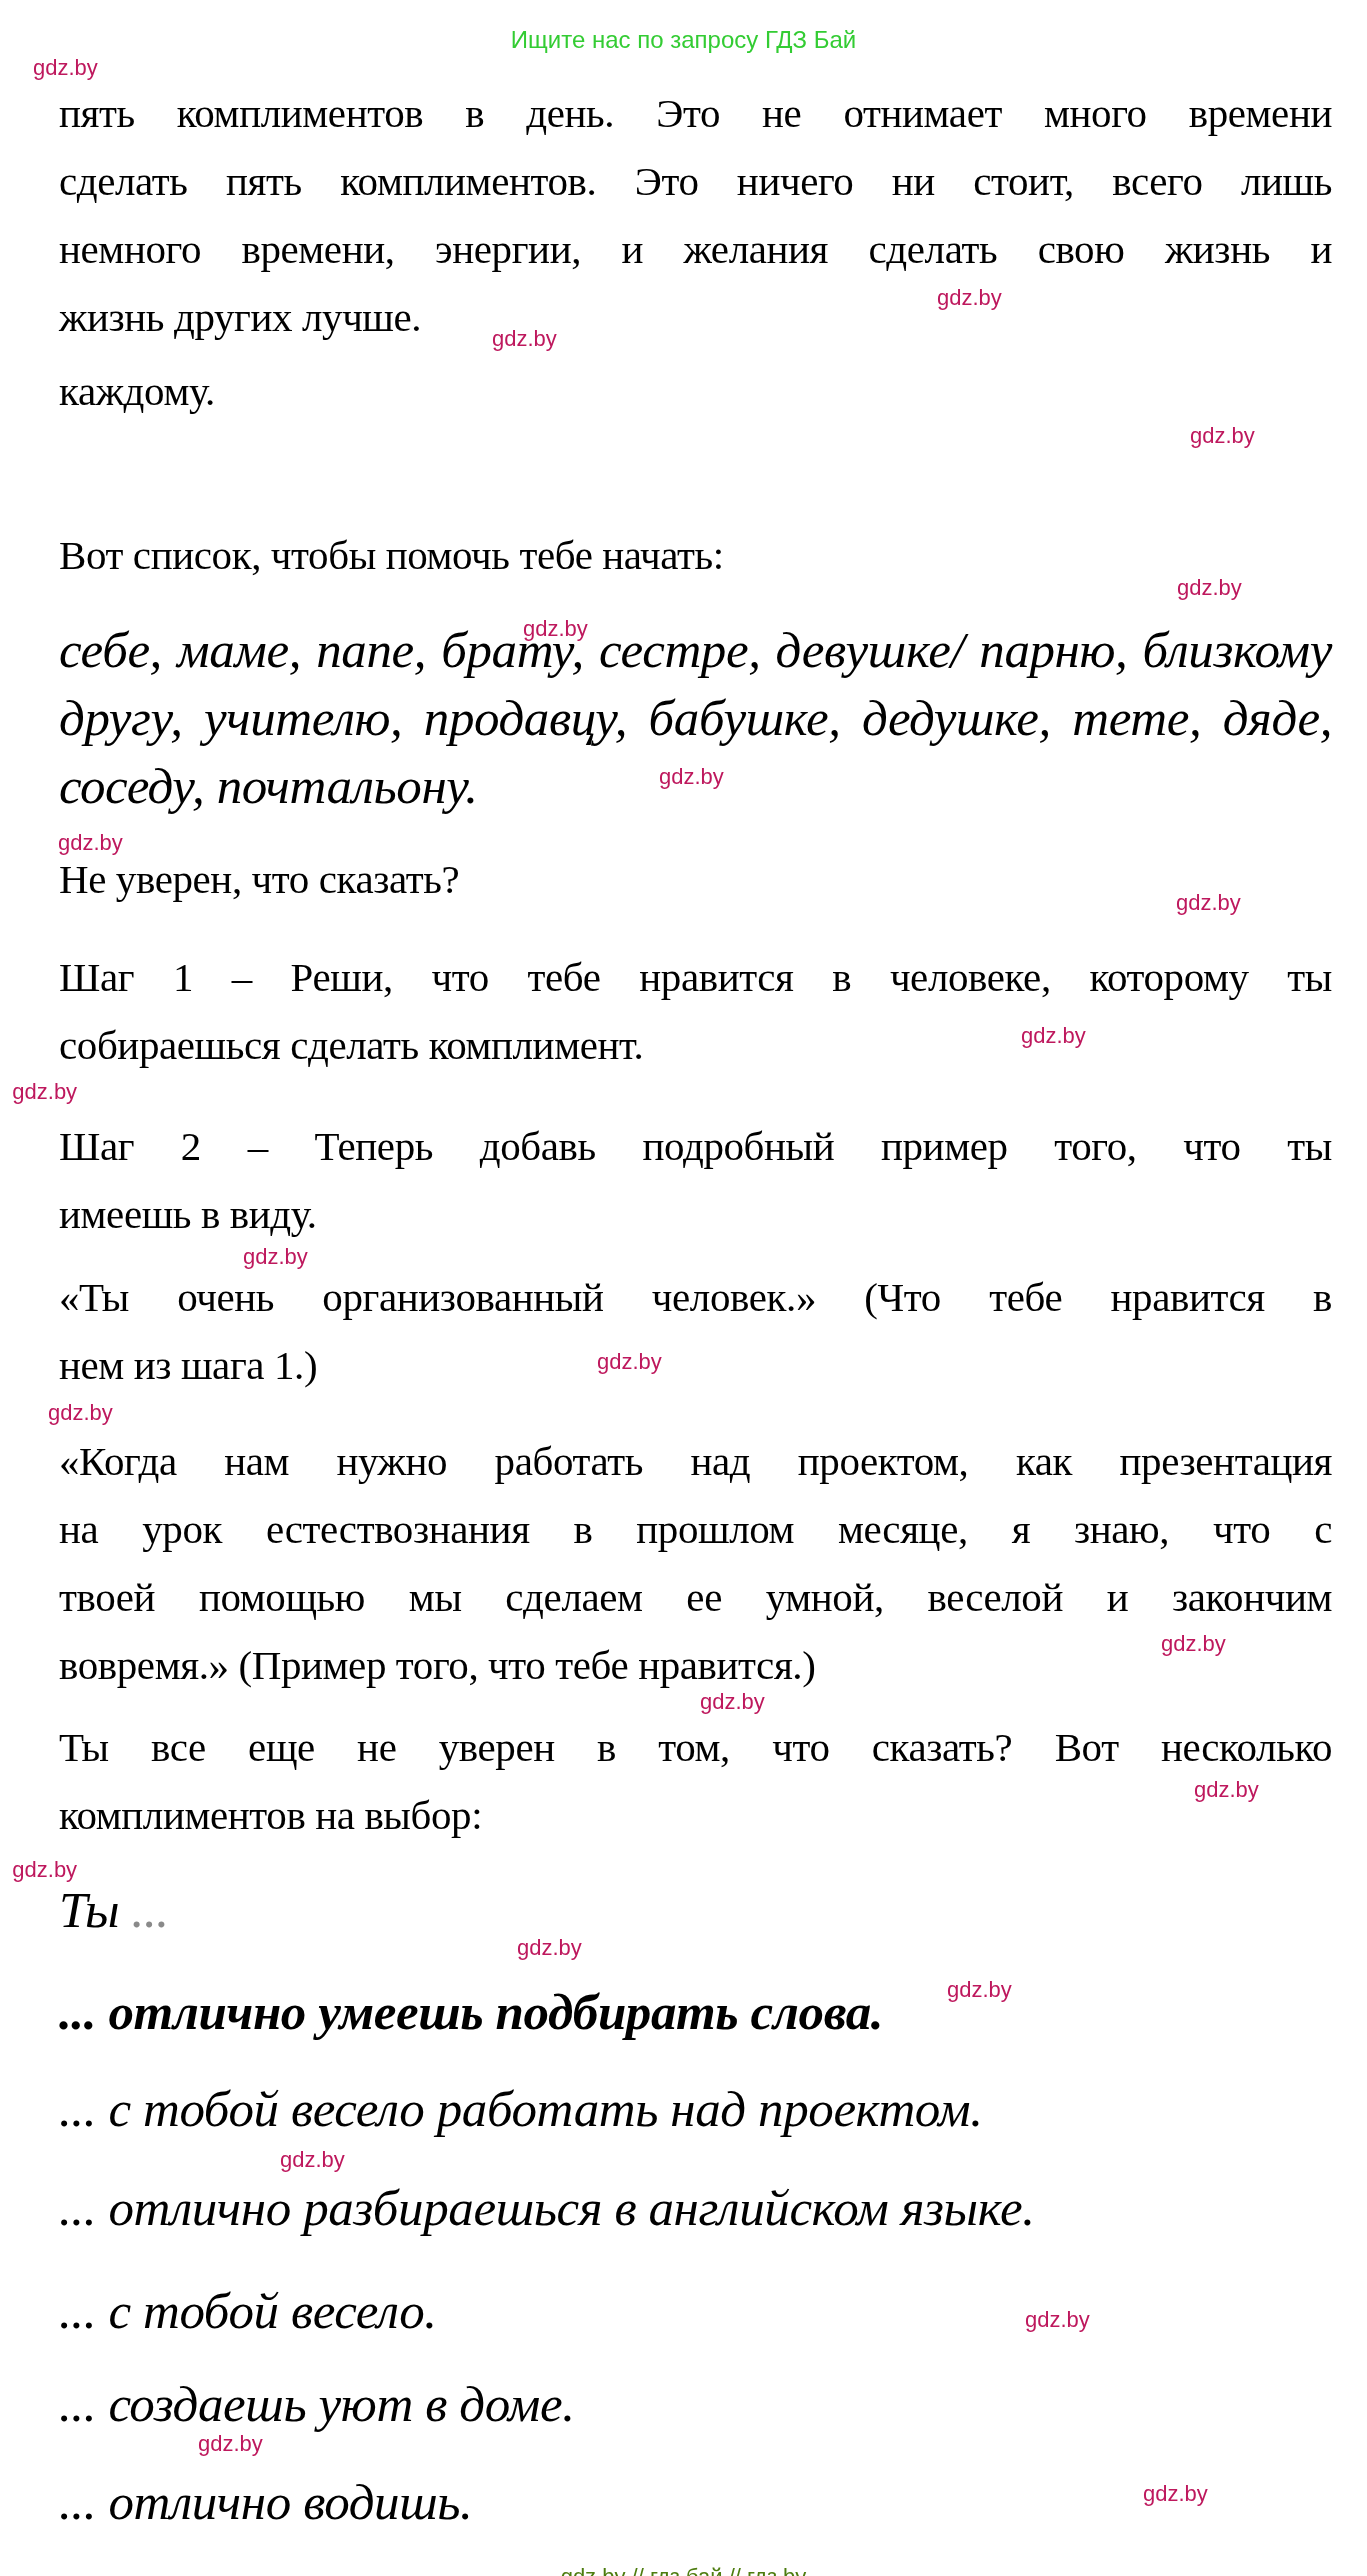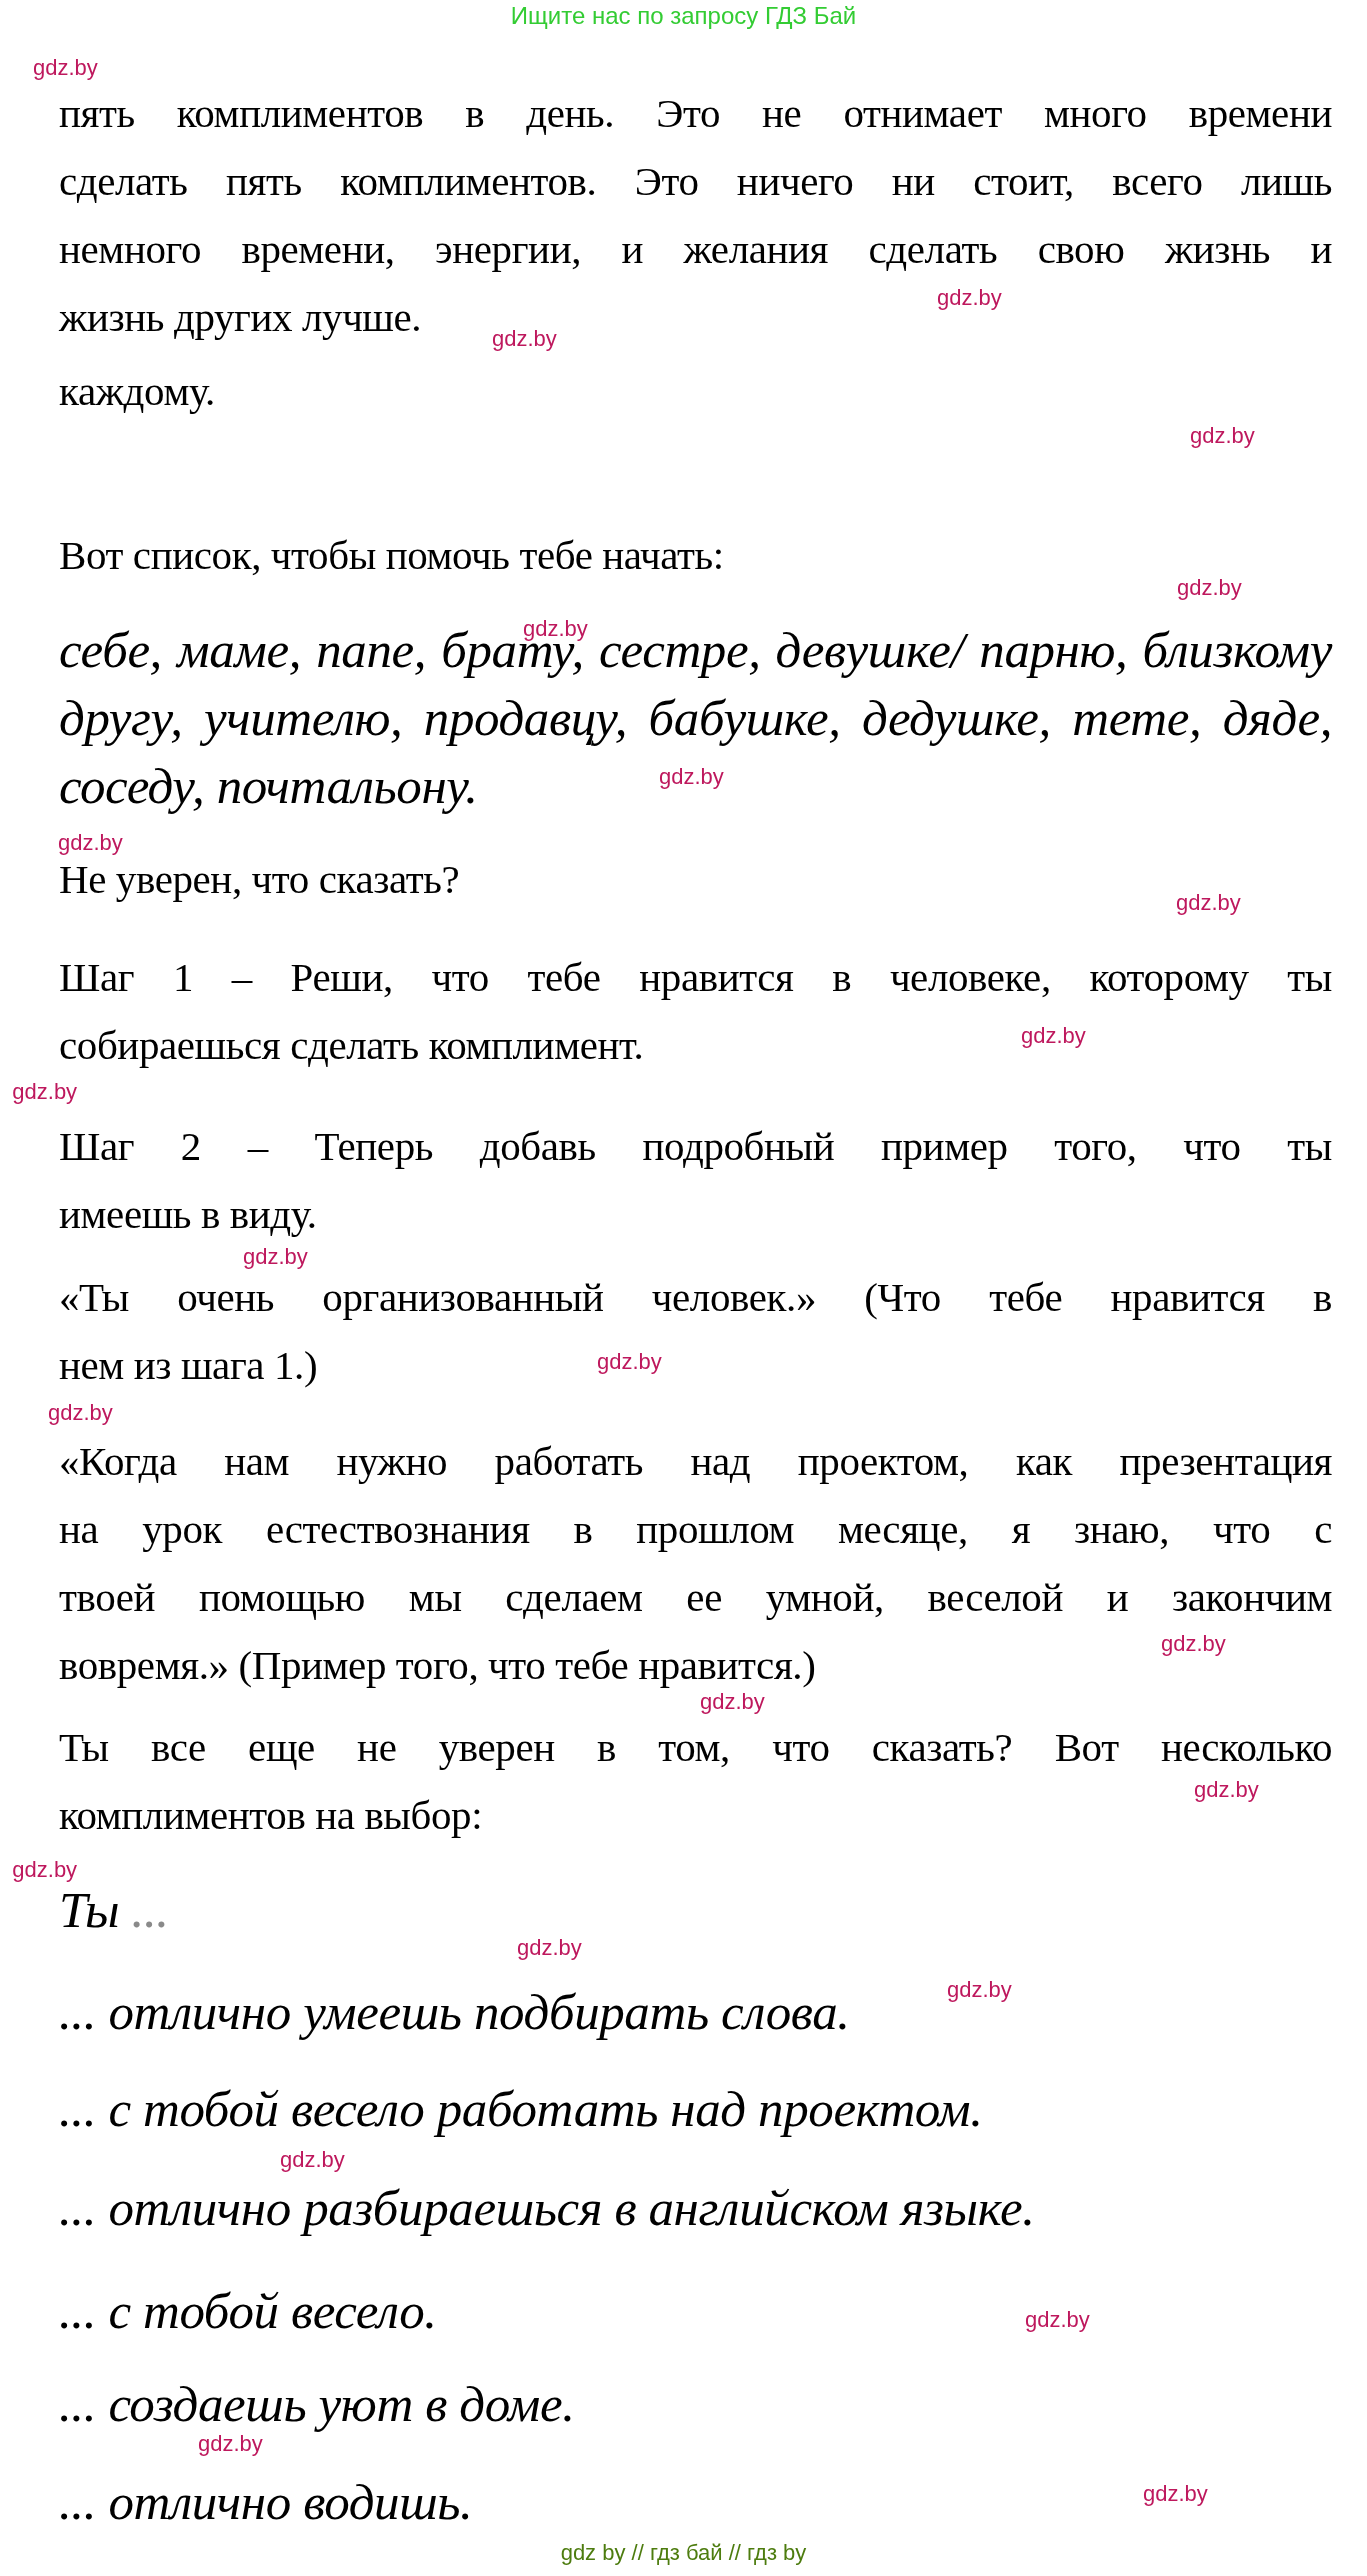--- a/index.html
+++ b/index.html
@@ -13,20 +13,21 @@
     font-family: "Liberation Serif", serif;
     color: #000000;
   }
   .promo {
     position: absolute;
     left: 0;
     width: 100%;
     text-align: center;
     font-family: "Liberation Sans", sans-serif;
     font-weight: 400;
+    margin-top: 24px;
   }
   .promo-top {
     top: 1.6px;
     font-size: 24px;
     color: #33cc33;
   }
   .promo-bottom {
     top: 2540px;
     font-size: 22px;
     color: #4d7c0f;
@@ -105,21 +106,21 @@
         <div class="line j">твоей помощью мы сделаем ее умной, веселой и закончим</div>
         <div class="line last">вовремя.» (Пример того, что тебе нравится.)</div>
       </div>
       <div class="para" style="top: 1713px;">
         <div class="line j">Ты все еще не уверен в том, что сказать? Вот несколько</div>
         <div class="line last">комплиментов на выбор:</div>
       </div>
       <div class="para italic" style="top: 1876px;">
         <div class="line last"><span>Ты</span><span class="muted"> ...</span></div>
       </div>
-      <div class="para italic" style="top: 1978px;">
+      <div class="para italic" style="top: 1978px; font-weight: bold;">
         <div class="line last">... отлично умеешь подбирать слова.</div>
       </div>
       <div class="para italic" style="top: 2075px;">
         <div class="line last">... с тобой весело работать над проектом.</div>
       </div>
       <div class="para italic" style="top: 2174px;">
         <div class="line last">... отлично разбираешься в английском языке.</div>
       </div>
       <div class="para italic" style="top: 2277px;">
         <div class="line last">... с тобой весело.</div>

